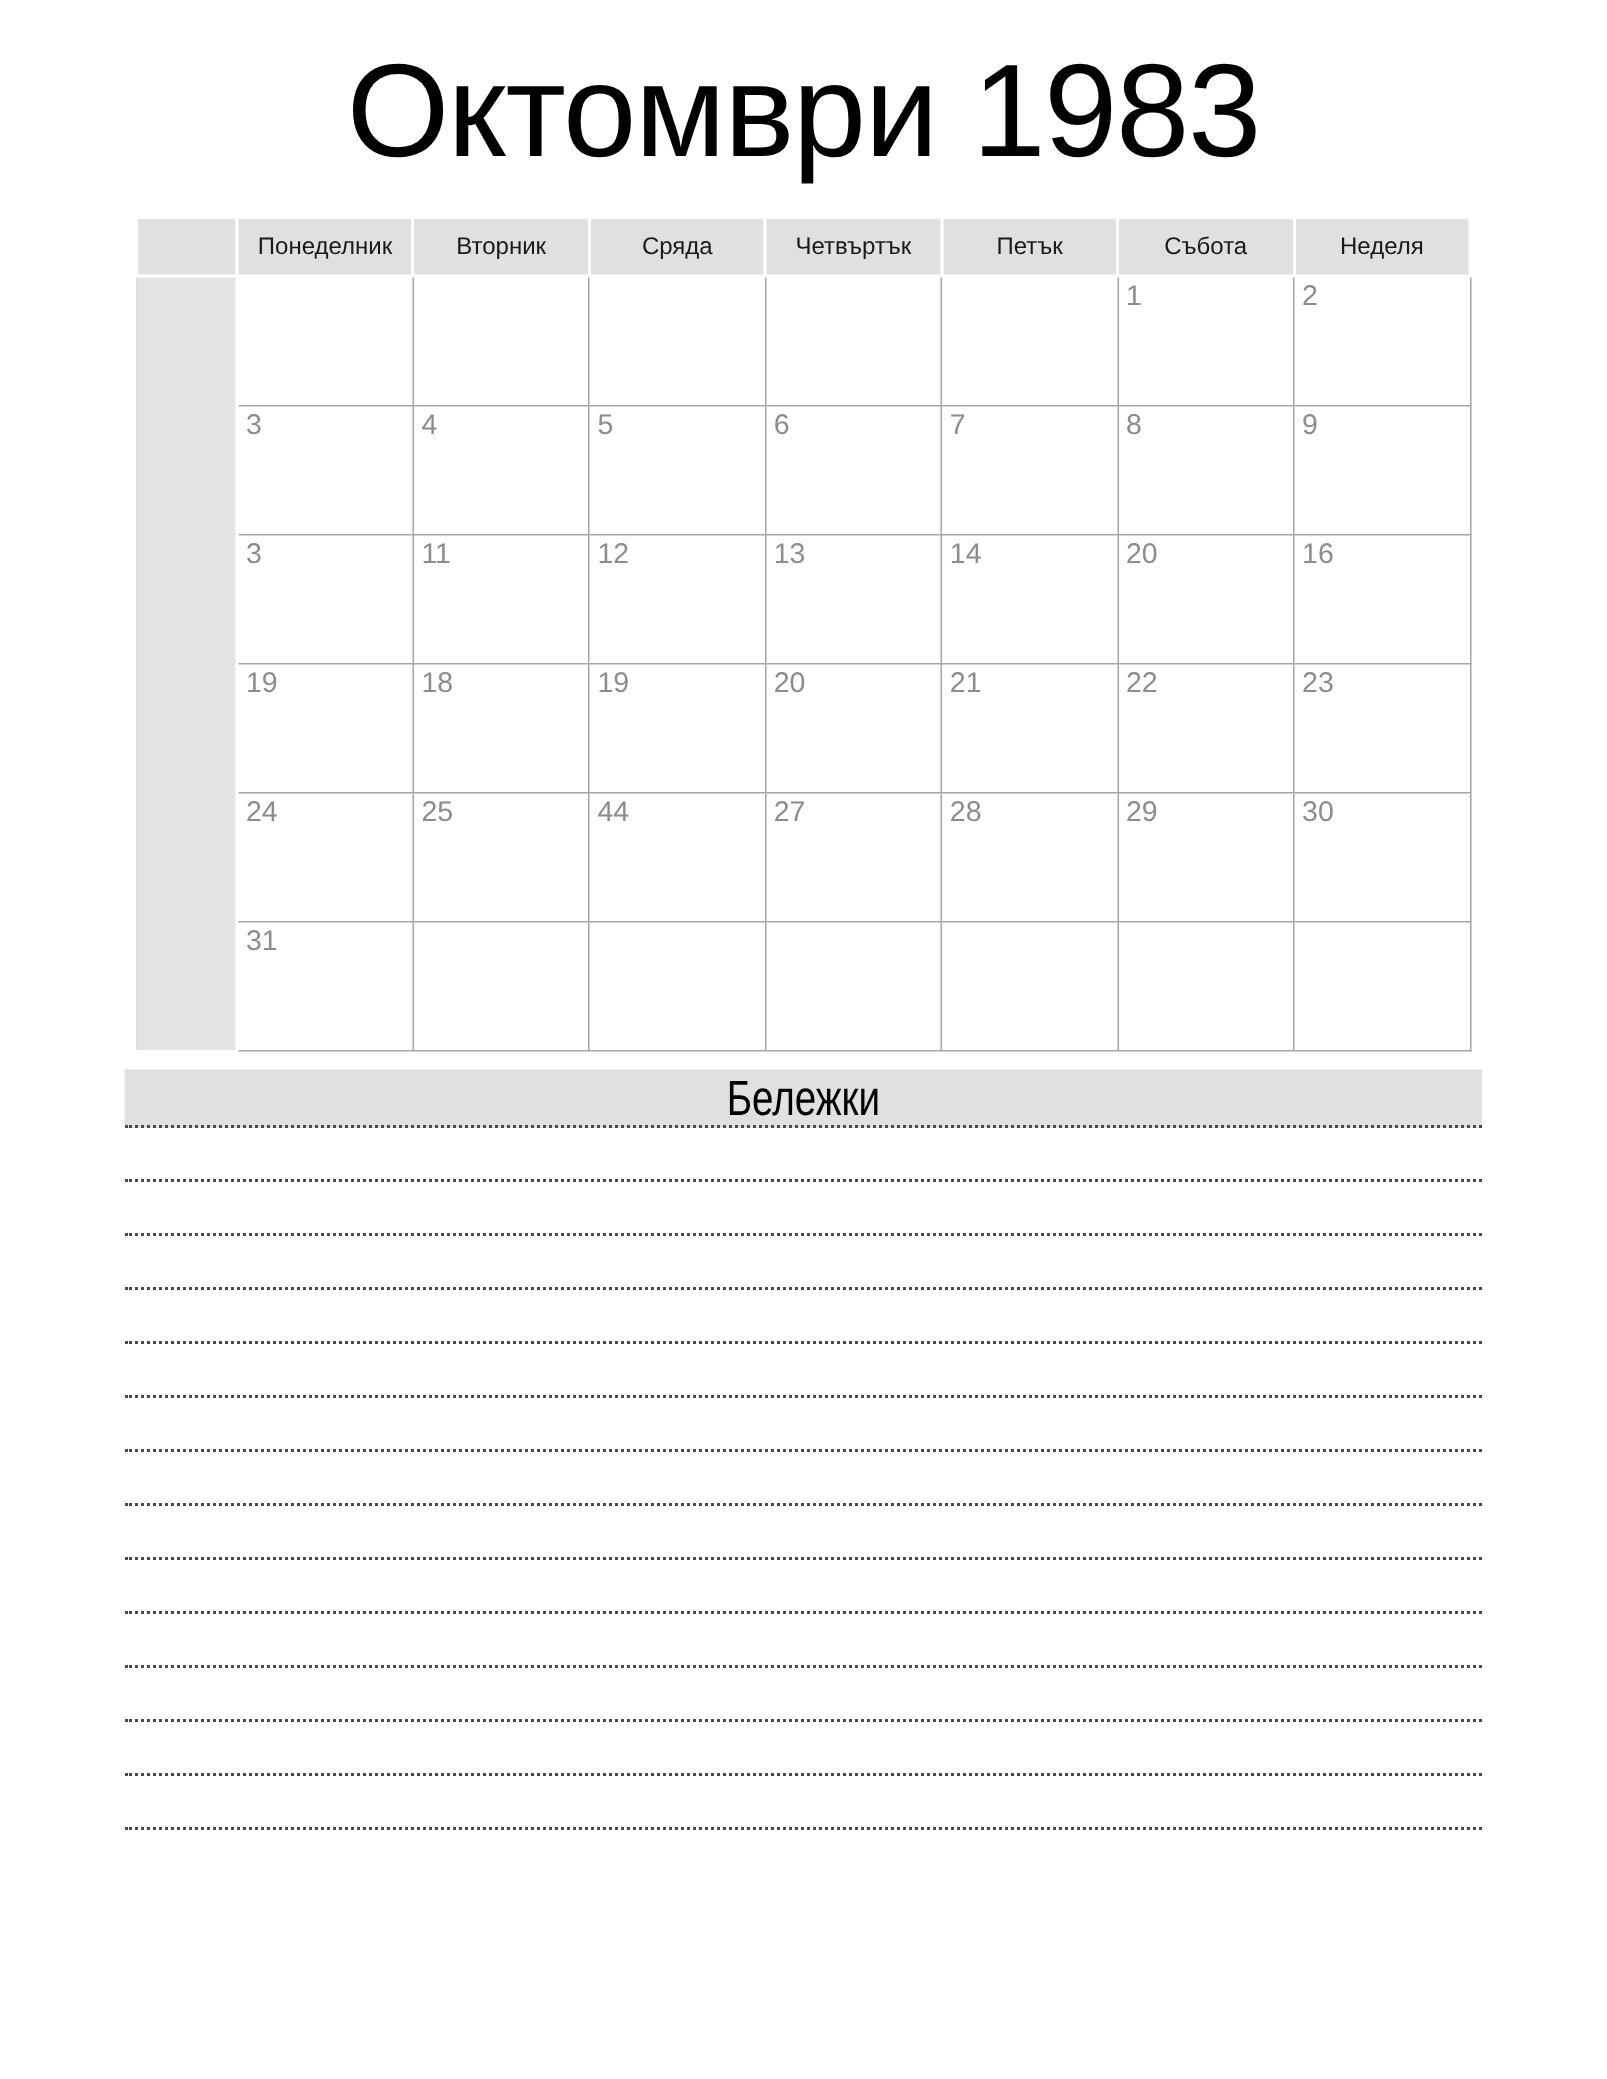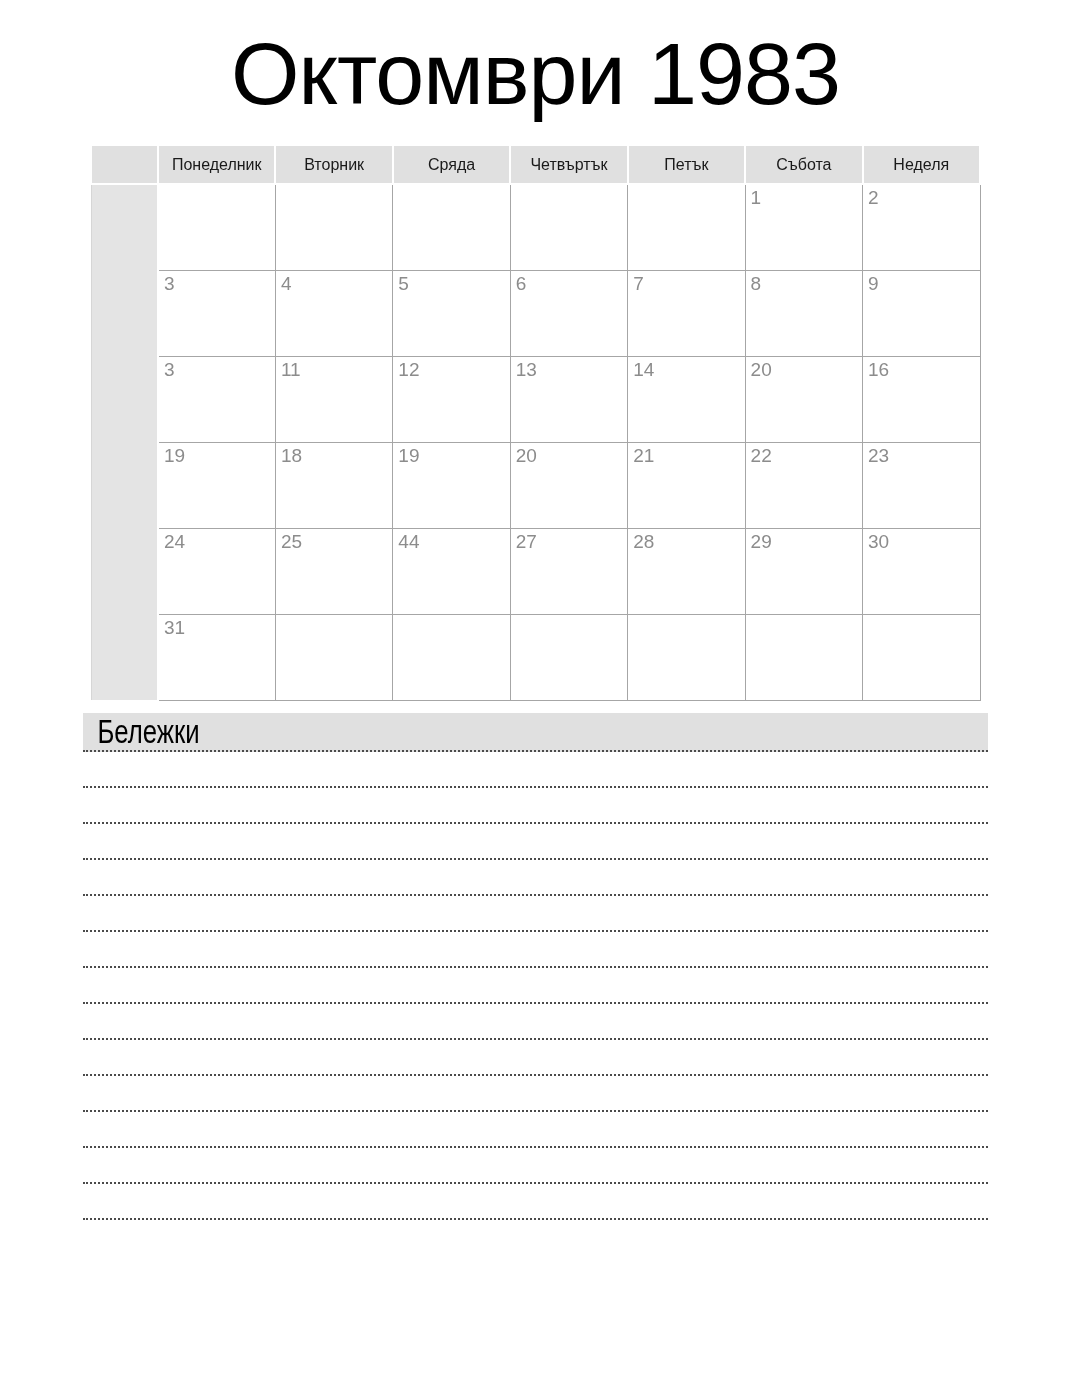--- a/index.html
+++ b/index.html
@@ -75,21 +75,21 @@
   }
 
   
   .notes {
     margin: 11px 83px 0 83px;
     width: 905px;
   }
   .notes-header {
     height: 37px;
     background: #e0e0e0;
-    text-align: left;
+    text-align: center;
     font-size: 33px;
     color: #000;
     line-height: 38px;
     border-bottom: 2px dotted #4a4a4a;
   }
   .notes-header .condensed {
     display: inline-block;
     transform: scaleX(0.78);
     transform-origin: center;
   }

